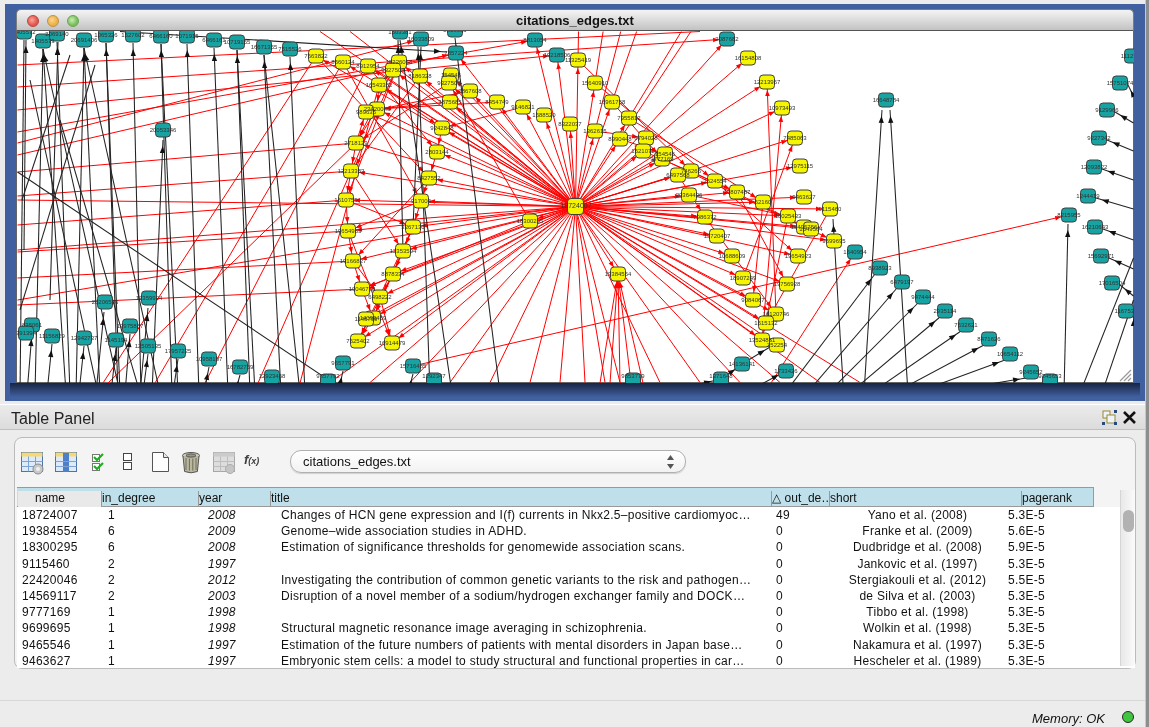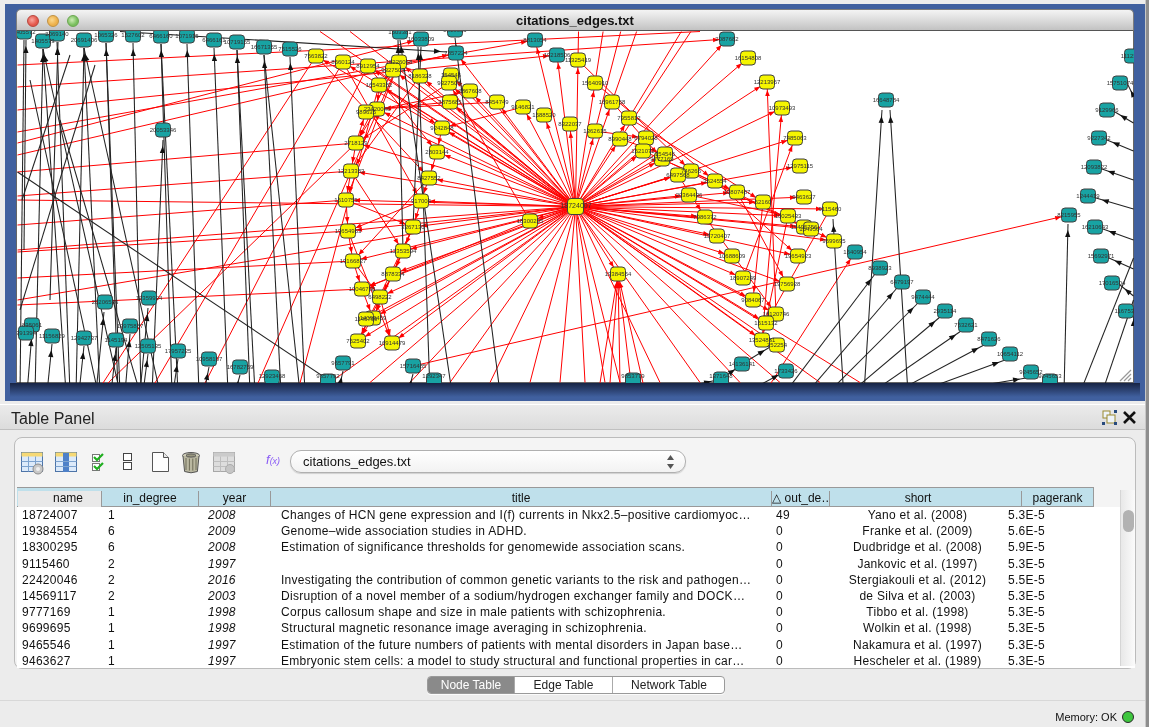--- a/index.html
+++ b/index.html
@@ -13,35 +13,35 @@
 #canvas { left:0; top:22px; width:1118px; height:352px; background:#fff; border:1px solid #666; border-top:none; }
 #winshadow { left:10px; top:383px; width:1130px; height:14px;
   background:linear-gradient(rgba(10,16,38,0.75),rgba(64,96,159,0)); }
 #tablepanel { left:0; top:401px; width:1145px; height:326px; background:#ececec; }
 #tphead { left:0; top:3px; width:1145px; height:26px; background:linear-gradient(#ebebeb,#dcdcdc); border-top:1px solid #fff; border-bottom:1px solid #c0c0c0; }
 #tphead span { position:absolute; left:11px; top:5px; font-size:16px; color:#222; }
 #container { left:14px; top:36px; width:1122px; height:232px; background:#f4f4f4; border:1px solid #bbb; border-radius:8px; }
 .ico { position:absolute; top:13px; }
 #combo { left:275px; top:12px; width:396px; height:23px; background:linear-gradient(#fff,#f2f2f2); border:1px solid #b0b0b0; border-radius:11px; box-shadow:0 1px 1px rgba(0,0,0,0.15); font-size:13px; color:#111; line-height:21px; padding-left:12px; }
 #thead { left:2px; top:49px; width:1077px; height:20px; background:#bfe0eb; border:1px solid #999; border-left:none; font-size:12px; color:#111; }
-#thead span { position:absolute; top:3px; text-align:center; border-left:1px solid #999; height:17px; padding-top:0; white-space:nowrap; overflow:hidden; }
+#thead span { position:absolute; top:3px; border-left:1px solid #999; height:17px; padding-top:0; white-space:nowrap; overflow:hidden; }
 #tbody { left:2px; top:69px; width:1118px; height:161px; background:#fff; overflow:hidden; }
 .trow { position:absolute; left:0; width:1100px; height:16px; font-size:12px; letter-spacing:0.28px; color:#111; white-space:nowrap; }
 .trow span { position:absolute; top:1px; }
 .c1 { left:5px; } .c2 { left:91px; } .c3 { left:191px;font-style:italic; } .c4 { left:264px; }
 .c5 { left:759px; } .c6 { left:812px; width:177px; text-align:center; } .c7 { left:991px; }
 #vscroll { left:1105px; top:52px; width:15px; height:176px; background:linear-gradient(90deg,#e8e8e8,#fbfbfb); border-left:1px solid #d5d5d5; }
 #vthumb { left:2px; top:20px; width:11px; height:22px; background:#b2b2b2; border-radius:6px; }
 #tabs { left:427px; top:275px; width:298px; height:18px; border:1px solid #9a9a9a; border-radius:4px; background:#fff; font-size:12px; color:#222; box-shadow:0 1px 0 rgba(255,255,255,0.8); }
 #tabs span { position:absolute; top:0; height:16px; line-height:16px; text-align:center; }
 #seg1 { left:0; width:86px; background:#8a8a8a; color:#fff; border-radius:3px 0 0 3px; }
 #seg2 { left:86px; width:99px; border-left:1px solid #aaa; border-right:1px solid #aaa; }
 #seg3 { left:186px; width:110px; }
 #statusbar { left:0; top:299px; width:1145px; height:27px; border-top:1px solid #d8d8d8; }
-#mem { position:absolute; right:28px; top:10px; font-size:11px; color:#111; }
+#mem { position:absolute; right:40px; top:10px; font-size:13px; color:#111;font-style:italic; }
 #memdot { position:absolute; right:11px; top:10px; width:12px; height:12px; border-radius:50%; background:#3ec63e; border:1.5px solid #2b2b2b; }
 </style></head><body>
 <div id="desktop" class="abs"></div>
 <div id="win" class="abs">
   <div id="titlebar" class="abs">
       <div id="title">citations_edges.txt</div>
     <div class="tl abs" style="left:10px;background:radial-gradient(circle at 4px 4px,#f9a69e,#e4574b 60%);border:1px solid #b8453c"></div>
     <div class="tl abs" style="left:30px;background:radial-gradient(circle at 4px 4px,#fbd88d,#edb04a 60%);border:1px solid #c09142"></div>
     <div class="tl abs" style="left:50px;background:radial-gradient(circle at 4px 4px,#cdedb5,#79bf5e 60%);border:1px solid #6aa64f"></div>
   </div>
@@ -892,21 +892,21 @@
         <ellipse cx="10" cy="4.5" rx="5" ry="1.6" fill="#9a987f" stroke="#555"></ellipse>
       </g>
 
       <g transform="translate(192,1)" opacity="0.85">
         <rect x="0.5" y="0.5" width="21" height="19" fill="#d9d9d9" stroke="#9a9a9a"></rect>
         <rect x="0.5" y="0.5" width="21" height="4" fill="#c4c4c4"></rect>
         <path d="M0.5 9.5 h21 M0.5 14.5 h21 M7.5 4.5 v15 M14.5 4.5 v15" stroke="#b5b5b5" fill="none"></path>
         <circle cx="17" cy="17" r="4.5" fill="#bdbdbd" stroke="#9f9f9f"></circle>
       </g>
     </svg>
-    <div class="abs" style="left:251px;top:14px;width:26px;height:20px;font-size:13px;font-style:italic;font-weight:normal;color:#8b5cf6">f<span style="font-size:9px">(x)</span></div>
+    <div class="abs" style="left:229px;top:14px;width:26px;height:20px;font-size:13px;font-style:italic;font-weight:bold;color:#404040">f<span style="font-size:9px">(x)</span></div>
     <div id="combo" class="abs">citations_edges.txt
       <svg class="abs" style="right:10px;top:4px" width="9" height="14" viewBox="0 0 9 14">
         <path d="M4.5 0 L8 5 H1 Z" fill="#555"></path>
           <path d="M4.5 14 L8 9 H1 Z" fill="#555"></path>
       </svg>
     </div>
     <div id="thead" class="abs">
       <span style="left:1px;width:83px;background:#e9e9e9;border-left:none;padding-left:17px">name</span>
       <span style="left:84px;width:97px">in_degree</span>
       <span style="left:181px;width:72px">year</span>
@@ -947,40 +947,39 @@
 <span class="c1">9115460</span>
           <span class="c2">2</span>
           <span class="c3">1997</span>
           <span class="c5">0</span>
           <span class="c6">Jankovic et al. (1997)</span>
           <span class="c7">5.3E-5</span>
         </div>
         <div class="trow" style="top:64.8px">
 <span class="c1">22420046</span>
           <span class="c2">2</span>
-          <span class="c3">2016</span>
+          <span class="c3">2012</span>
 <span class="c4">Investigating the contribution of common genetic variants to the risk and pathogen…</span>
           <span class="c5">0</span>
           <span class="c6">Stergiakouli et al. (2012)</span>
           <span class="c7">5.5E-5</span>
         </div>
         <div class="trow" style="top:81.0px">
 <span class="c1">14569117</span>
           <span class="c2">2</span>
           <span class="c3">2003</span>
 <span class="c4">Disruption of a novel member of a sodium/hydrogen exchanger family and DOCK…</span>
           <span class="c5">0</span>
           <span class="c6">de Silva et al. (2003)</span>
           <span class="c7">5.3E-5</span>
         </div>
         <div class="trow" style="top:97.2px">
 <span class="c1">9777169</span>
           <span class="c2">1</span>
           <span class="c3">1998</span>
-<span class="c4">Corpus callosum shape and size in male patients with schizophrenia.</span>
           <span class="c5">0</span>
           <span class="c6">Tibbo et al. (1998)</span>
           <span class="c7">5.3E-5</span>
         </div>
         <div class="trow" style="top:113.4px">
 <span class="c1">9699695</span>
           <span class="c2">1</span>
           <span class="c3">1998</span>
 <span class="c4">Structural magnetic resonance image averaging in schizophrenia.</span>
           <span class="c5">0</span>
@@ -1003,23 +1002,18 @@
 <span class="c4">Embryonic stem cells: a model to study structural and functional properties in car…</span>
           <span class="c5">0</span>
           <span class="c6">Hescheler et al. (1989)</span>
           <span class="c7">5.3E-5</span>
         </div>
     </div>
     <div id="vscroll" class="abs">
         <div id="vthumb" class="abs"></div>
       </div>
   </div>
-  <div id="tabs" class="abs">
-      <span id="seg1">Node Table</span>
-      <span id="seg2">Edge Table</span>
-      <span id="seg3">Network Table</span>
-    </div>
   <div id="statusbar" class="abs">
       <span id="mem">Memory: OK</span>
       <div id="memdot"></div>
     </div>
 </div>
 <div id="rightstrip" class="abs"></div>
 
 </body></html>

